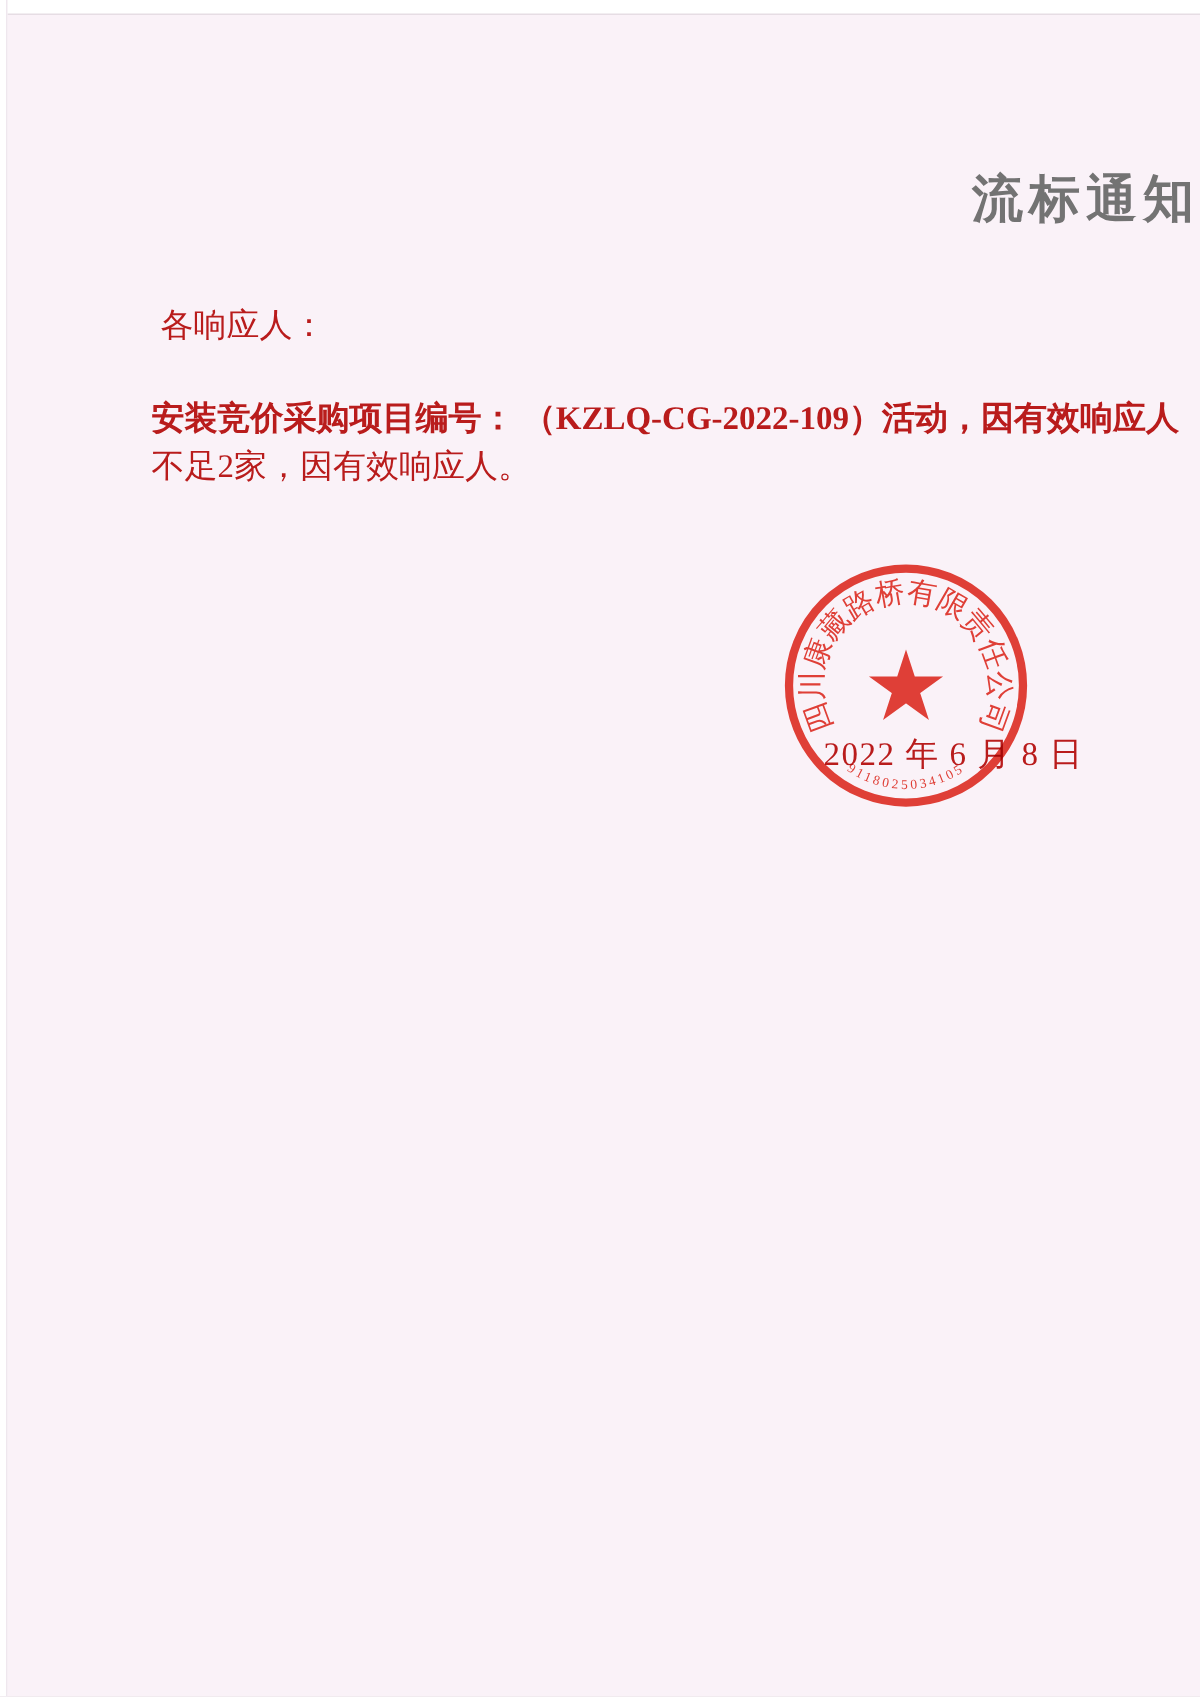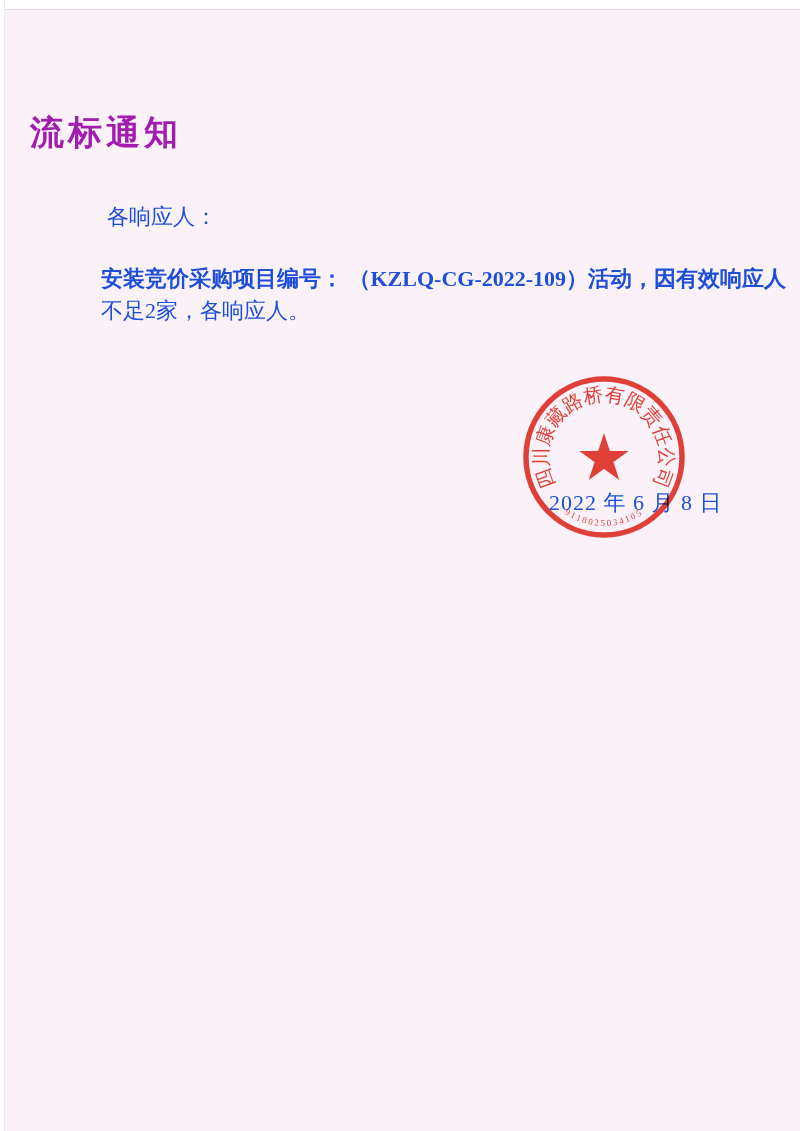--- a/index.html
+++ b/index.html
@@ -15,31 +15,31 @@
   .scan-edge-top{
     position:absolute;left:0;top:0;width:800px;height:9px;
     background:#ffffff;border-bottom:1px solid #e6dde4;
   }
   .scan-edge-left{
     position:absolute;left:0;top:0;width:4px;height:1131px;
     background:#ffffff;border-right:1px solid #efe7ee;
   }
   .doc-title{
     position:absolute;left:30px;right:0;top:110px;
-    text-align:left;
+    text-align:right;
     font-size:34px;font-weight:700;
     letter-spacing:4px;
-    color:#a21caf;
+    color:#737373;
   }
   .bodytext{
     position:absolute;
     font-size:22px;
     line-height:28px;
     white-space:nowrap;
-    color:#1d4ed8;
+    color:#b91c1c;
   }
   .salutation{left:107px;top:203px;}
   .pline1{left:124px;top:241px;}
   .pline2{left:101px;top:265px;font-weight:bold;}
   .pline3{left:101px;top:297px;}
   .purchaser{left:383px;top:410px;}
   .dateline{left:549px;top:489px;letter-spacing:1px;}
   .seal{
     position:absolute;left:504px;top:357px;
     width:200px;height:200px;
@@ -60,21 +60,21 @@
   <div class="scan-edge-top"></div>
   <div class="scan-edge-left"></div>
 
   <div class="doc-title">流标通知</div>
 
   <div class="bodytext salutation">各响应人：</div>
 
 
   <div class="bodytext pline2">安装竞价采购项目编号： （KZLQ-CG-2022-109）活动，因有效响应人</div>
 
-  <div class="bodytext pline3">不足2家，各响应人。</div>
+  <div class="bodytext pline3">不足2家，因有效响应人。</div>
 
 
   <div class="bodytext dateline">2022 年 6 月 8 日</div>
 
   <svg class="seal" viewBox="-100 -100 200 200" aria-hidden="true">
     <defs>
       <path id="sealArcTop" d="M -48.5,28 A 56,56 0 1 1 48.5,28" fill="none"></path>
       <path id="sealArcBottom" d="M -48.8,48.8 A 69,69 0 0 0 48.8,48.8" fill="none"></path>
     </defs>
 

